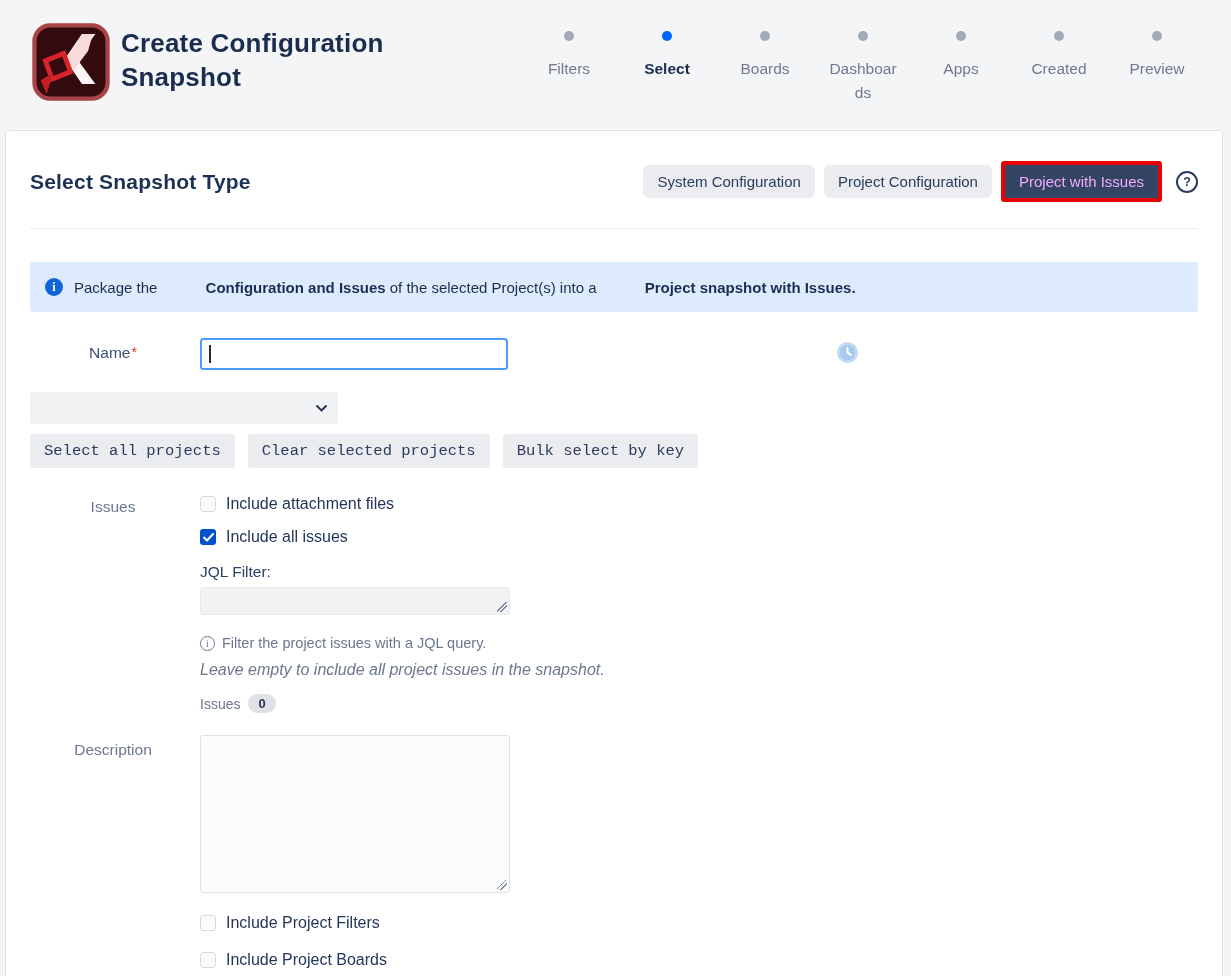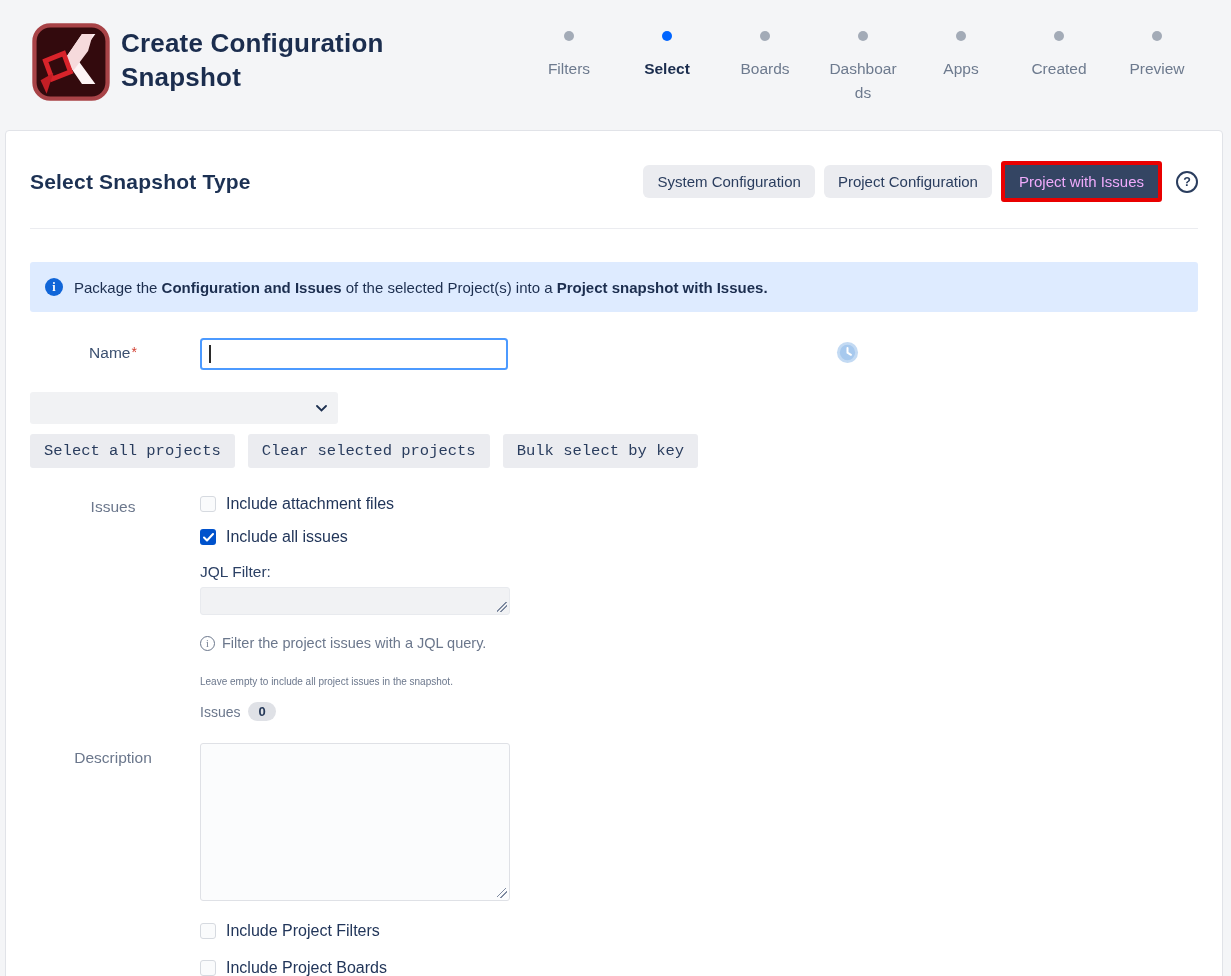--- a/index.html
+++ b/index.html
@@ -26,21 +26,21 @@
   .section-title{font-size:21px;font-weight:700;color:#1c3153;flex:1;letter-spacing:.2px;}
   .type-btn{background:#ebecf0;color:#2a3d5e;font-size:15px;padding:8px 14px;border-radius:6px;margin-left:9px;border:none;font-family:inherit;cursor:pointer;white-space:nowrap;}
   .annotation{border:4px solid #e90000;border-radius:3px;margin-left:9px;}
   .annotation .type-btn{margin-left:0;border-radius:0;background:#344563;color:#f0abfc;}
   .help-circle{width:18px;height:18px;border:2px solid #2a3d5e;border-radius:50%;display:flex;align-items:center;justify-content:center;font-size:12.5px;font-weight:700;color:#2a3d5e;margin-left:14px;cursor:pointer;flex-shrink:0;}
   .divider{border-bottom:1px solid #ebecf0;margin-top:26px;}
   
   .banner{margin-top:33px;background:#deebff;border-radius:3px;height:50px;display:flex;align-items:center;padding:0 15px;gap:11px;}
   .info-icon{width:18px;height:18px;border-radius:50%;background:#1065d8;color:#fff;font-size:12px;font-weight:700;display:flex;align-items:center;justify-content:center;font-family:"Liberation Serif",serif;flex-shrink:0;}
   .banner-text{font-size:15px;color:#1c2e4f;}
-  .banner-text b{font-weight:700;}
+  .banner-text b{font-weight:700;margin-left:44px;}
   
   .form{margin-top:26px;}
   .frow{display:flex;position:relative;}
   .flabel{width:166px;padding-right:4px;text-align:center;font-size:15.5px;color:#3c5070;padding-top:6px;flex-shrink:0;box-sizing:content-box;}
   .flabel.muted{color:#6b778c;}
   .req{color:#d23f31;margin-left:1px;font-size:14px;vertical-align:top;}
   .fctrl{flex:1;}
   .text-input{width:304px;height:28px;border:2px solid #4c9aff;border-radius:3.5px;background:#fff;position:relative;}
   .caret{position:absolute;left:7px;top:5px;width:1.5px;height:18px;background:#2b2b2b;}
   .clock{position:absolute;left:806px;top:3px;width:23px;height:23px;}
@@ -53,21 +53,21 @@
   .check-row{display:flex;align-items:center;margin-bottom:9px;height:24px;}
   .checkbox{width:16px;height:16px;border-radius:3px;background:#fafbfc;border:1px solid #d6dae0;box-sizing:border-box;cursor:pointer;flex-shrink:0;}
   .checkbox.checked{background:#0052cc;border:none;display:flex;align-items:center;justify-content:center;}
   .check-label{margin-left:10px;font-size:16px;color:#22365a;}
   .jql-label{font-size:15.5px;color:#2c4165;margin:14px 0 6px;}
   .jql-area{width:308px;height:26px;background:#f1f2f4;border:1px solid #e8eaee;border-radius:3px;position:relative;}
   .resize-handle{position:absolute;right:2px;bottom:2px;width:10px;height:10px;cursor:nwse-resize;
     background:linear-gradient(135deg,transparent 0 42%,#7e8aa0 42% 50%,transparent 50% 64%,#7e8aa0 64% 72%,transparent 72%);}
   .helper{display:flex;align-items:center;gap:7px;margin-top:20px;color:#6b778c;font-size:14.5px;}
   .i-outline{width:15px;height:15px;border:1.5px solid #6b778c;border-radius:50%;font-size:10px;display:flex;align-items:center;justify-content:center;font-family:"Liberation Serif",serif;box-sizing:border-box;flex-shrink:0;}
-  .note{margin-top:25px;color:#6b778c;font-size:10px;}
+  .note{margin-top:10px;color:#6b778c;font-size:16px;font-style:italic;}
   .count-row{margin-top:15px;display:flex;align-items:center;gap:8px;color:#6b778c;font-size:14px;}
   .badge{background:#dfe1e6;border-radius:10px;padding:2px 10px;font-size:13px;font-weight:700;color:#253858;}
   .row-desc{margin-top:22px;}
   .desc-area{width:308px;height:156px;background:#fbfcfd;border:1px solid #dfe1e6;border-radius:3px;position:relative;}
   .extra-checks{margin-top:18px;}
   .extra-checks .check-row{margin-bottom:13px;text-align:center;}
 </style>
 </head>
 <body>
 

